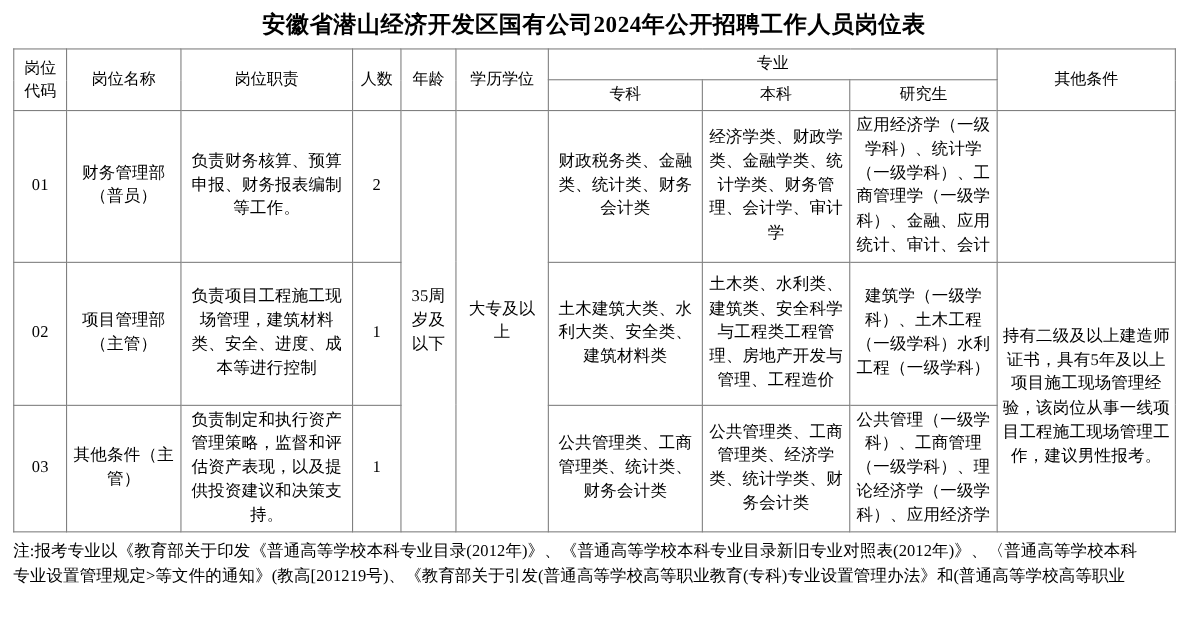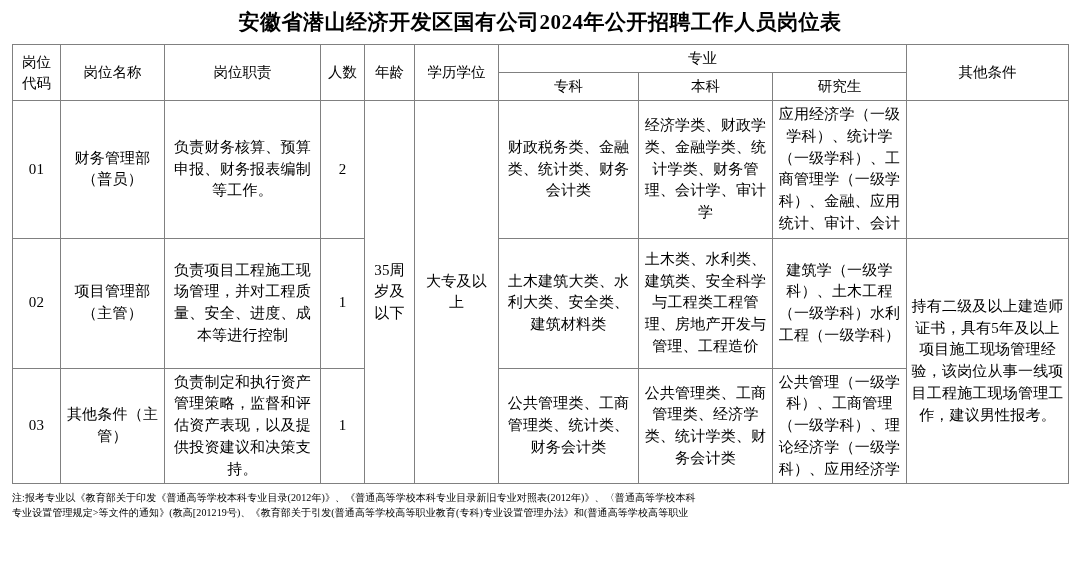--- a/index.html
+++ b/index.html
@@ -56,21 +56,21 @@
     font-size: 13.5px;
     letter-spacing: 0.2px;
   }
   td.left-text {
     text-align: left;
     padding-left: 6px;
     padding-right: 6px;
   }
   .note {
     margin-top: 6px;
-    font-size: 10px;
+    font-size: 15px;
     line-height: 1.5;
     text-align: justify;
     letter-spacing: 0.1px;
   }
   .note div {
     white-space: normal;
   }
 </style>
 </head>
 <body>
@@ -118,21 +118,21 @@
         <td class="cell-text" rowspan="3">35周岁及以下</td>
         <td class="cell-text" rowspan="3">大专及以上</td>
         <td class="cell-text">财政税务类、金融类、统计类、财务会计类</td>
         <td class="cell-text">经济学类、财政学类、金融学类、统计学类、财务管理、会计学、审计学</td>
         <td class="cell-text">应用经济学（一级学科）、统计学（一级学科）、工商管理学（一级学科）、金融、应用统计、审计、会计</td>
         <td class="cell-text"></td>
       </tr>
       <tr style="height:130px">
         <td class="cell-text">02</td>
         <td class="cell-text">项目管理部（主管）</td>
-        <td class="cell-text left-text">负责项目工程施工现场管理，并对工程质量、安全、进度、成本等进行控制</td>
+        <td class="cell-text left-text">负责项目工程施工现场管理，建筑材料类、安全、进度、成本等进行控制</td>
         <td class="cell-text">1</td>
         <td class="cell-text">土木建筑大类、水利大类、安全类、建筑材料类</td>
         <td class="cell-text">土木类、水利类、建筑类、安全科学与工程类工程管理、房地产开发与管理、工程造价</td>
         <td class="cell-text">建筑学（一级学科）、土木工程（一级学科）水利工程（一级学科）</td>
         <td class="cell-text left-text" rowspan="2">持有二级及以上建造师证书，具有5年及以上项目施工现场管理经验，该岗位从事一线项目工程施工现场管理工作，建议男性报考。</td>
       </tr>
       <tr style="height:108px">
         <td class="cell-text">03</td>
         <td class="cell-text">其他条件（主管）</td>
         <td class="cell-text left-text">负责制定和执行资产管理策略，监督和评估资产表现，以及提供投资建议和决策支持。</td>

